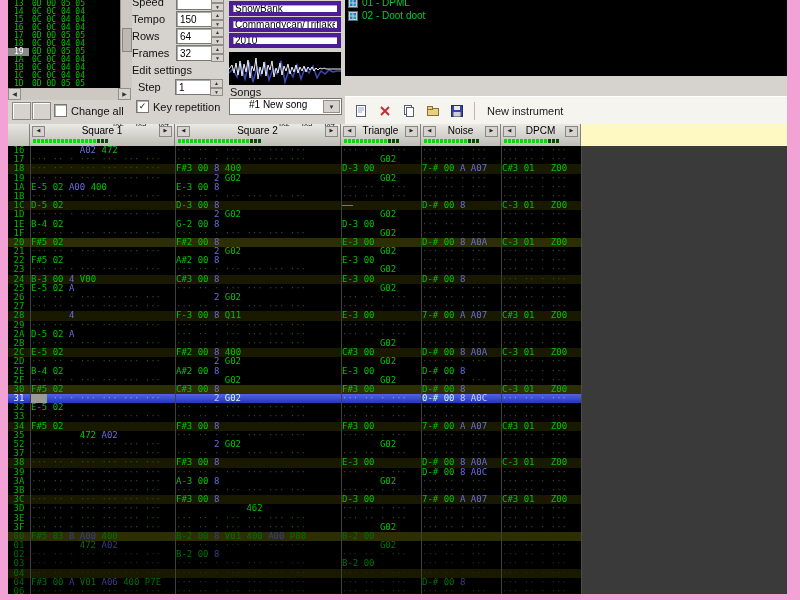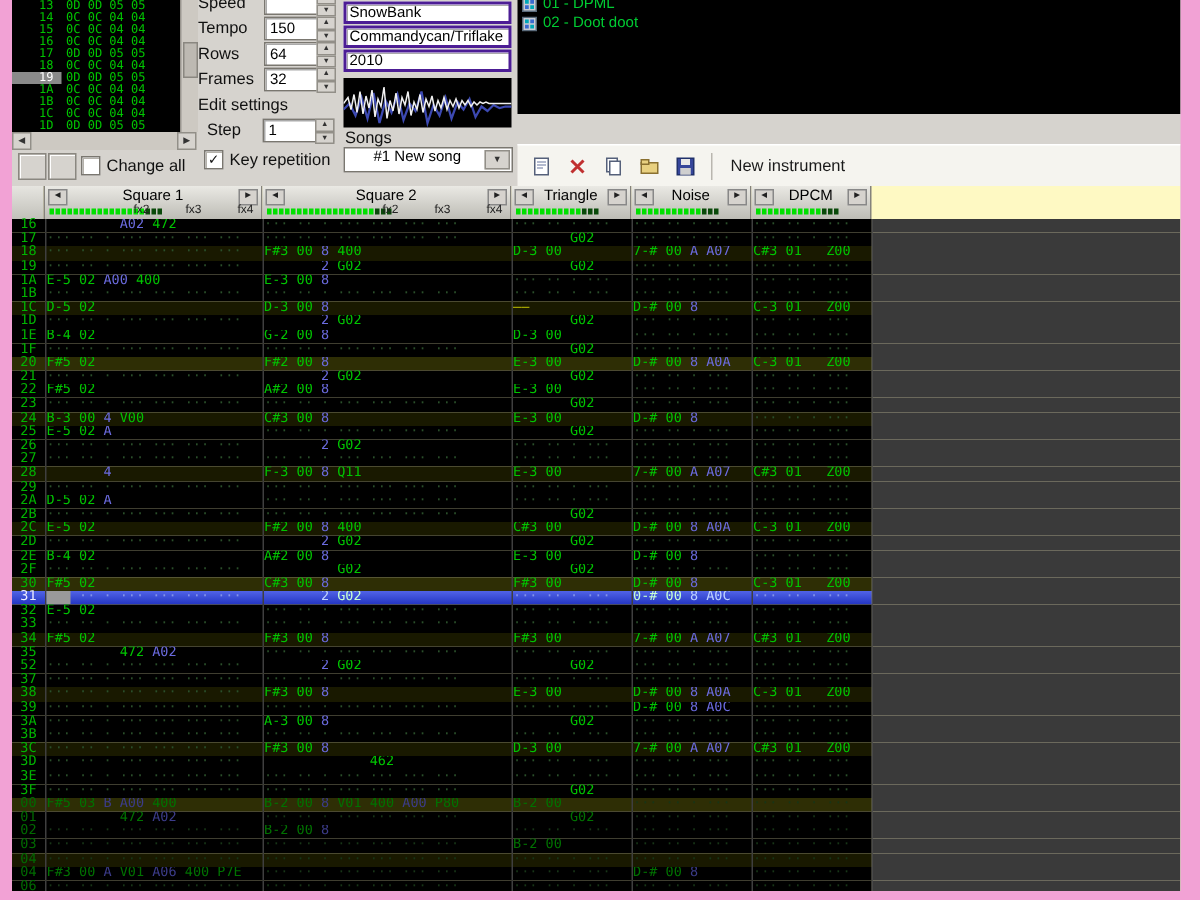--- a/index.html
+++ b/index.html
@@ -6,21 +6,21 @@
   body{width:800px;height:600px;background:#f2a2d5;overflow:hidden;position:relative;
        font-family:"Liberation Sans",sans-serif}
   .app{position:absolute;left:8px;top:0;width:779px;height:594px;background:#d6d3ce;overflow:hidden}
 
   
   .top{position:absolute;left:0;top:0;width:100%;height:124px;overflow:hidden}
 
   .fed{position:absolute;left:0;top:0;width:112px;height:88px;background:#000;overflow:hidden;
        font-family:"DejaVu Sans Mono",monospace;font-size:8px;line-height:8px}
   .frow{display:flex;height:8px}
-  .fnum{width:15px;padding-left:18px;color:#00c400}
+  .fnum{width:15px;padding-left:6px;color:#00c400}
   .fnum.fsel{background:#8a8a8a;color:#fff}
   .fvals{padding-left:3px;white-space:pre;color:#00c400}
 
   .vsb{position:absolute;left:112px;top:0;width:11px;height:88px;background:#cdc9c2;border-left:1px solid #9a968f}
   .vsb .thumb{position:absolute;left:1px;top:28px;width:8px;height:22px;background:#bdb9b2;border:1px solid #8a8780}
   .hsb{position:absolute;left:0;top:88px;width:123px;height:12px;background:#cdc9c2;display:flex}
   .sbtn{width:13px;height:12px;background:#d6d3ce;border:1px solid #928f88;box-sizing:border-box;
         font-size:6px;line-height:10px;text-align:center;color:#333}
   .strack{flex:1}
   .mini{position:absolute;top:102px;width:17px;height:16px;background:#d6d3ce;border:1px solid #8a8780;
@@ -30,21 +30,21 @@
       font-size:9px;line-height:10px;text-align:center;color:#111}
 
   .srow{position:absolute;left:124px;width:104px;height:17px;font-size:11px;color:#111}
   .srow .slabel{position:absolute;left:0;top:2px}
   .spin{position:absolute;left:44px;top:0;width:48px;height:16px;background:#fff;border:1px solid #7a7770;
         box-shadow:inset 1px 1px #aaa;font-size:10px;padding:2px 14px 0 3px;box-sizing:border-box;color:#000}
   .updn{position:absolute;right:0;top:0;width:13px;height:100%;display:flex;flex-direction:column}
   .updn span{flex:1;background:#d6d3ce;border:1px solid #928f88;font-size:5px;line-height:6px;text-align:center;color:#333}
   .gtitle{position:absolute;left:124px;top:64px;font-size:11px;color:#111}
 
-  .tinput{position:absolute;left:221px;width:112px;height:15px;background:#fff;border:2px solid #4c1d95;
+  .tinput{position:absolute;left:221px;width:112px;height:15px;background:#fff;border:4px solid #4c1d95;
           box-shadow:inset 1px 1px #aaa;font-size:10px;padding:0 2px;box-sizing:border-box;
           font-family:"Liberation Sans",sans-serif;color:#000}
   .wave{position:absolute;left:221px;top:52px;width:112px;height:33px;background:#000}
   .songs-label{position:absolute;left:222px;top:86px;font-size:11px;color:#111}
   .combo{position:absolute;left:221px;top:98px;width:113px;height:17px;background:#fff;border:1px solid #7a7770;
          font-size:10px;display:flex;align-items:flex-start;padding-left:19px;box-sizing:border-box;color:#000}
   .combo-btn{position:absolute;right:1px;top:1px;bottom:1px;width:15px;background:#d6d3ce;border:1px solid #928f88;
              font-size:6px;display:flex;align-items:center;justify-content:center;color:#333}
 
   .ilist{position:absolute;left:337px;top:0;right:0;height:76px;background:#000;overflow:hidden}
@@ -63,21 +63,21 @@
   .corner{width:22px;height:22px;background:linear-gradient(#e6e5e0,#c2c1ba);border-right:1px solid #84827c;box-sizing:border-box}
   .chead{position:relative;height:22px;background:linear-gradient(#eae9e4,#bdbcb5);border-right:1px solid #84827c;box-sizing:border-box}
   .c0{width:145px}.c1{width:166px}.c2{width:80px}.c3{width:80px}.c4{width:80px}
   .hname{display:block;text-align:center;font-size:10px;margin-top:1px;color:#000}
   .harr{position:absolute;top:2px;width:11px;height:9px;background:#d6d3ce;border:1px solid #888;
         font-size:5px;line-height:7px;text-align:center;color:#222}
   .ha-l{left:2px}.ha-r{right:2px}
   .meter{position:absolute;left:3px;bottom:3px;display:flex;gap:1px}
   .seg{width:3px;height:4px;background:#00e000}
   .seg.off{background:#0a4a0a}
-  .fxl{position:absolute;right:5px;bottom:2px;display:flex;gap:24px;font-size:8px;color:#222}
+  .fxl{position:absolute;right:5px;bottom:18px;display:flex;gap:12px;font-size:8px;color:#222}
 
   .pbody{position:absolute;left:0;top:22px;right:0;bottom:0;font-family:"DejaVu Sans Mono",monospace;font-size:9px}
   .prow{display:flex;height:9.2px;line-height:9.2px}
   .rowmain{position:relative;display:flex;width:573px;background:#000}
   .rnum{width:22px;text-align:center;color:#00b400}
   .pc{white-space:pre;overflow:hidden;box-sizing:border-box;border-left:1px solid #3f3f3f}
   .pc0{width:145px}.pc1{width:166px}.pc2{width:80px}.pc3{width:80px}.pc4{width:80px}
   .fill{flex:1;background:#3a3a3a;border-left:1px solid #4a4a4a}
   .t{color:#00c400}
   .v{color:#6b6bdf}

